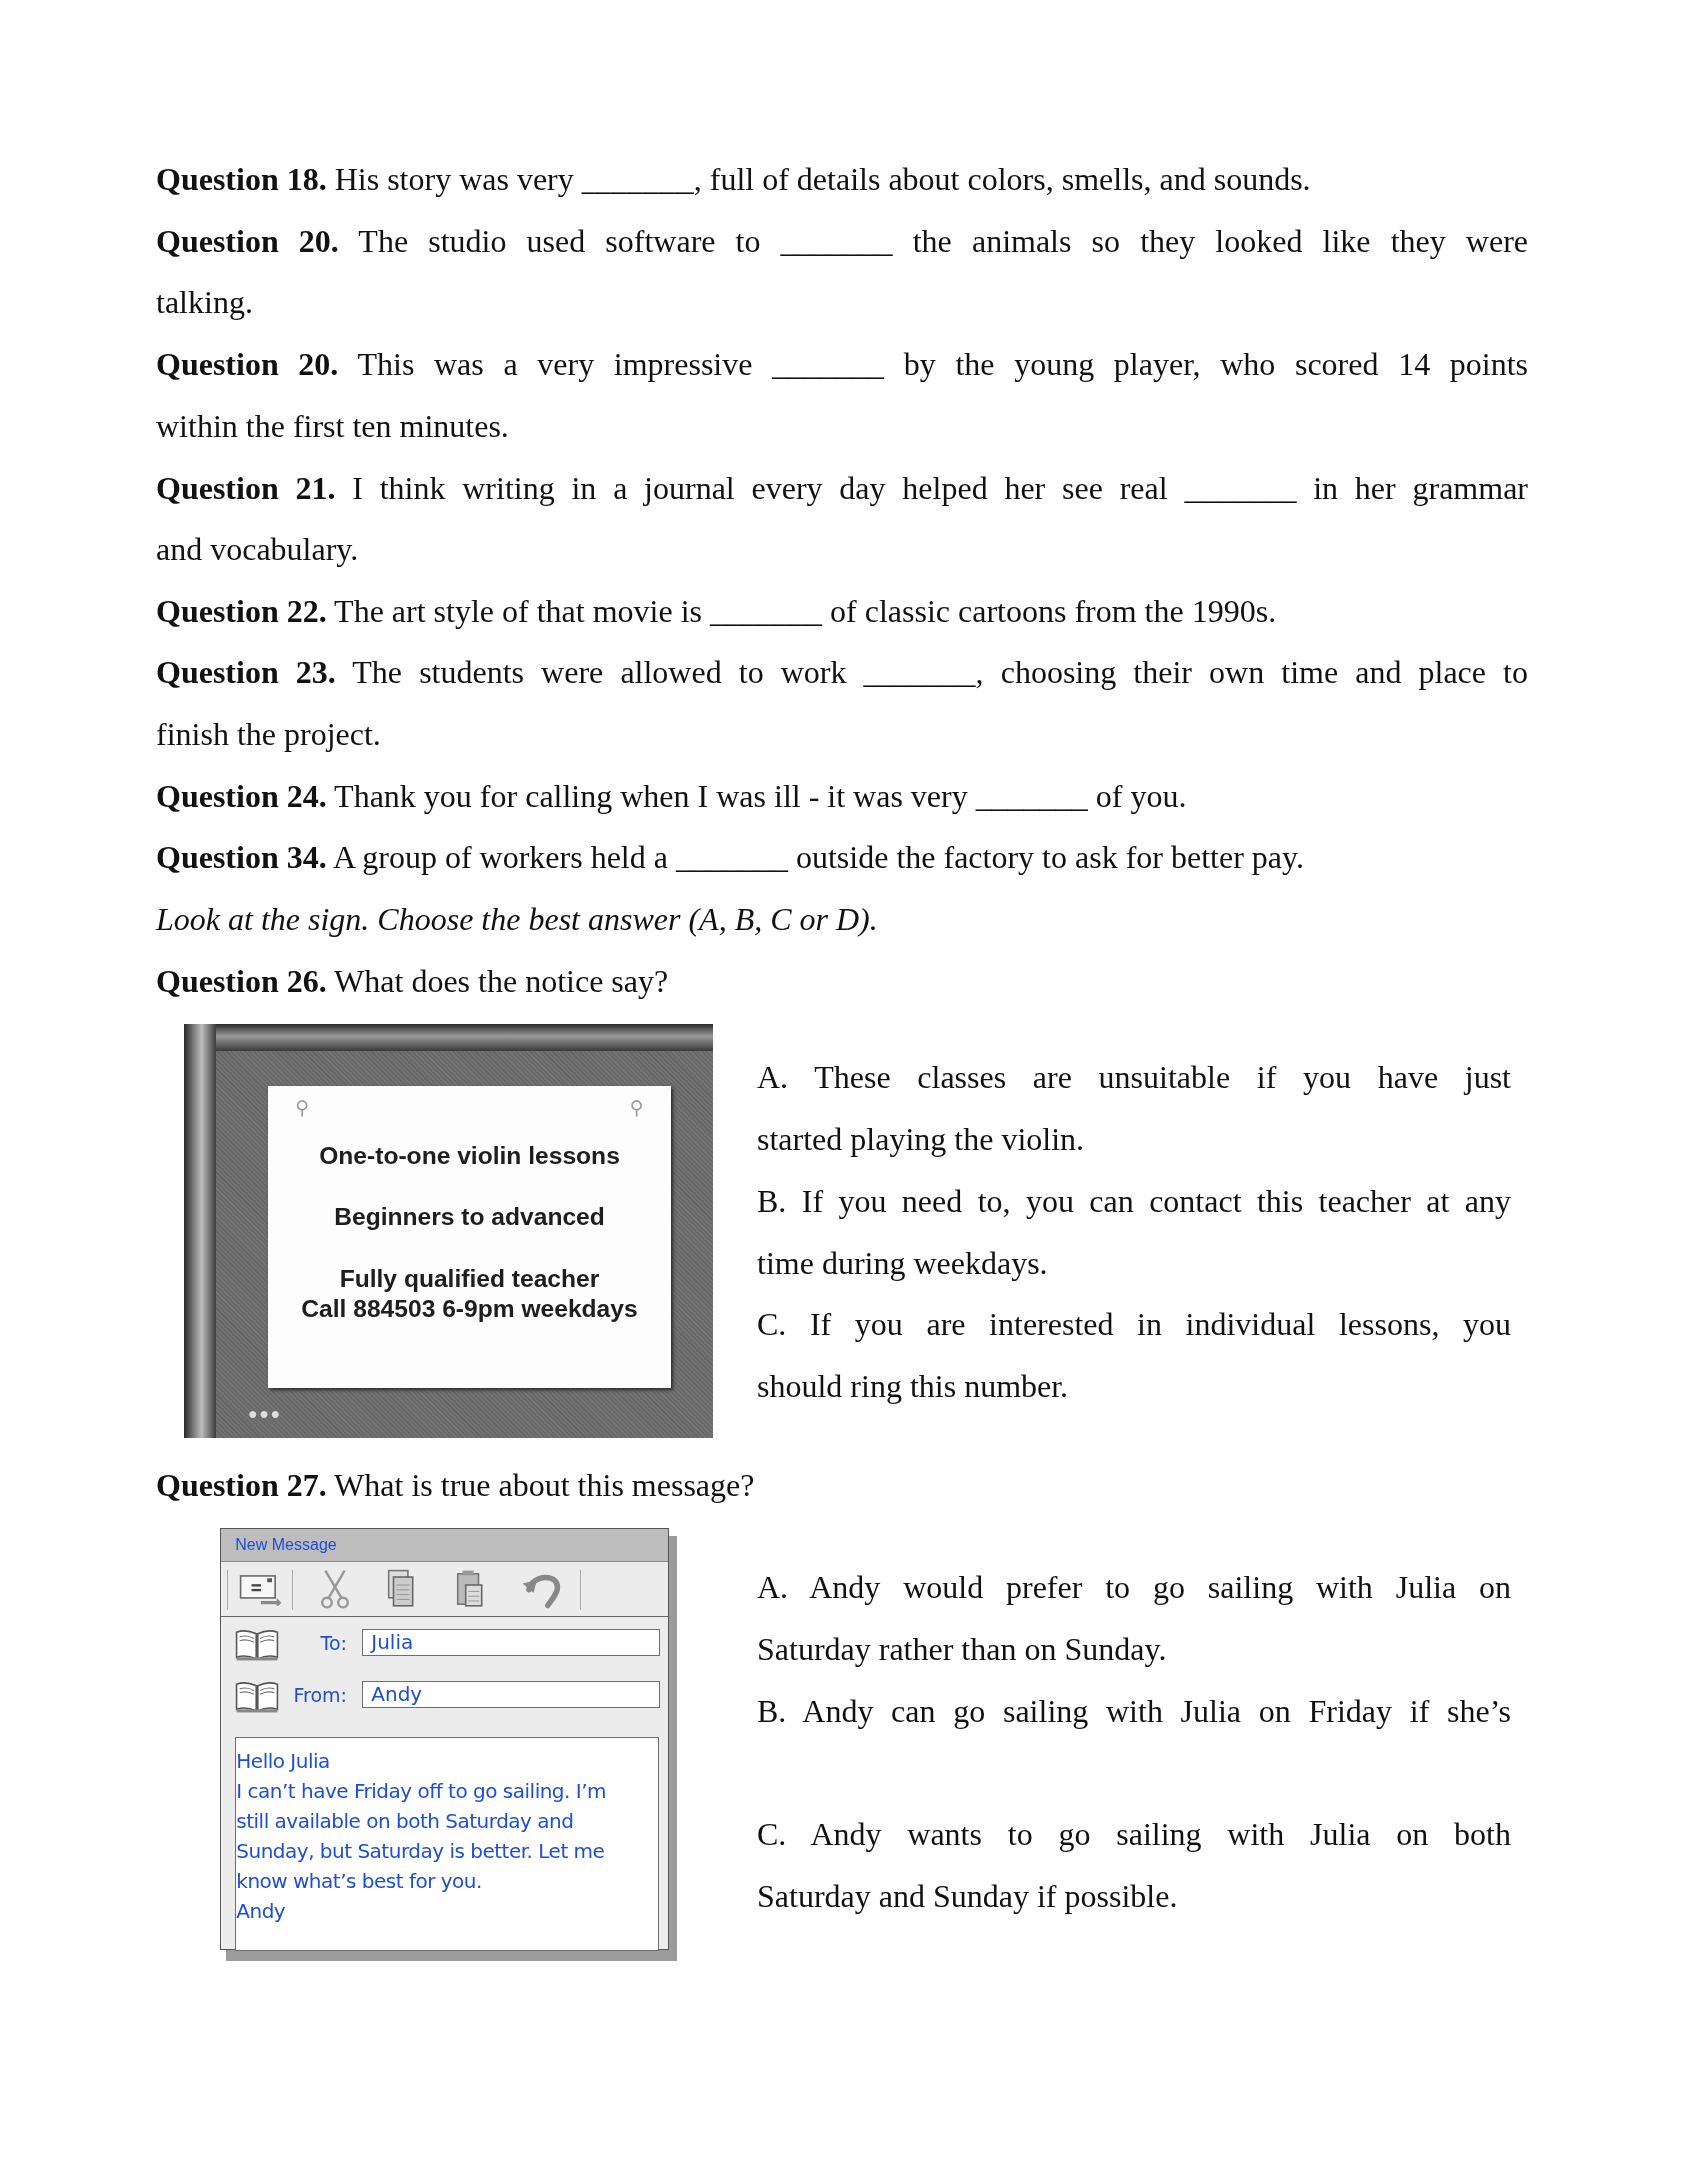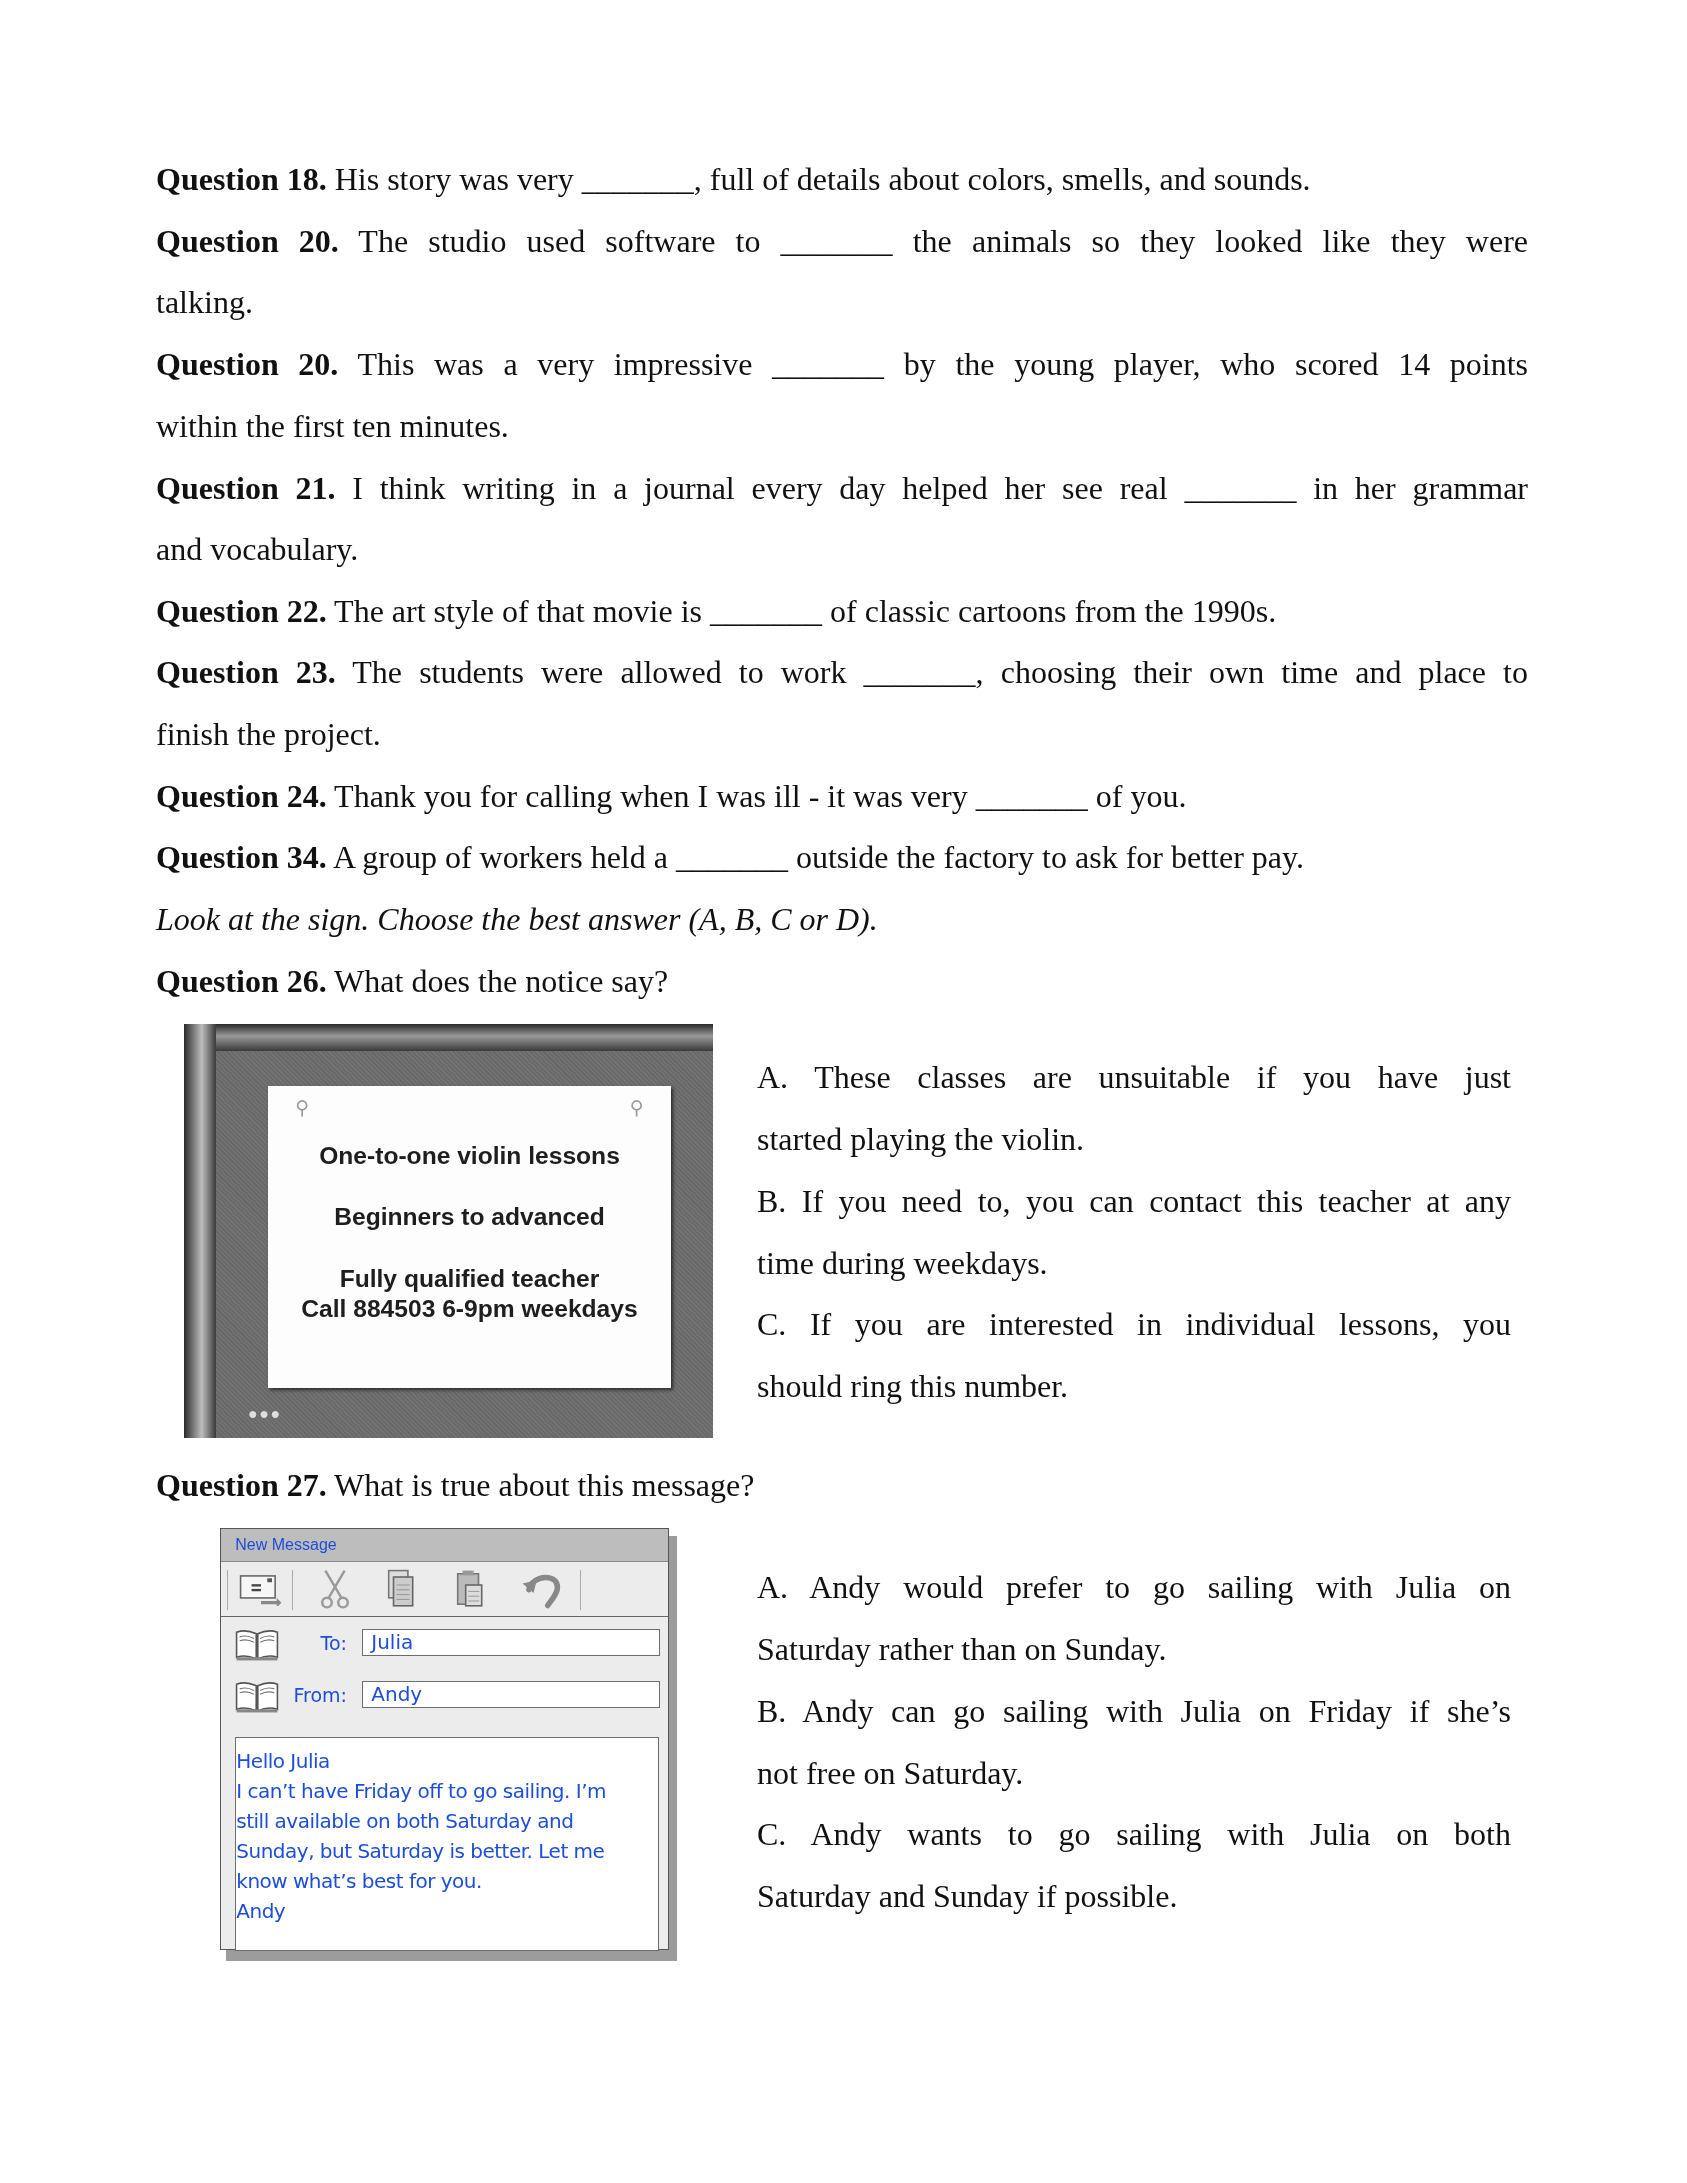--- a/index.html
+++ b/index.html
@@ -186,19 +186,18 @@
     </div>
   </div>
 </div>
 
 <div class="opt" style="top:1556px">
   <div style="text-align:justify;text-align-last:justify">A. Andy would prefer to go sailing with Julia on</div>
   <div>Saturday rather than on Sunday.</div>
 </div>
 <div class="opt" style="top:1680px">
   <div style="text-align:justify;text-align-last:justify">B. Andy can go sailing with Julia on Friday if she’s</div>
-  <div>not free on Saturday.</div>
 </div>
 <div class="opt" style="top:1803px">
   <div style="text-align:justify;text-align-last:justify">C. Andy wants to go sailing with Julia on both</div>
   <div>Saturday and Sunday if possible.</div>
 </div>
 
 
 </body></html>

